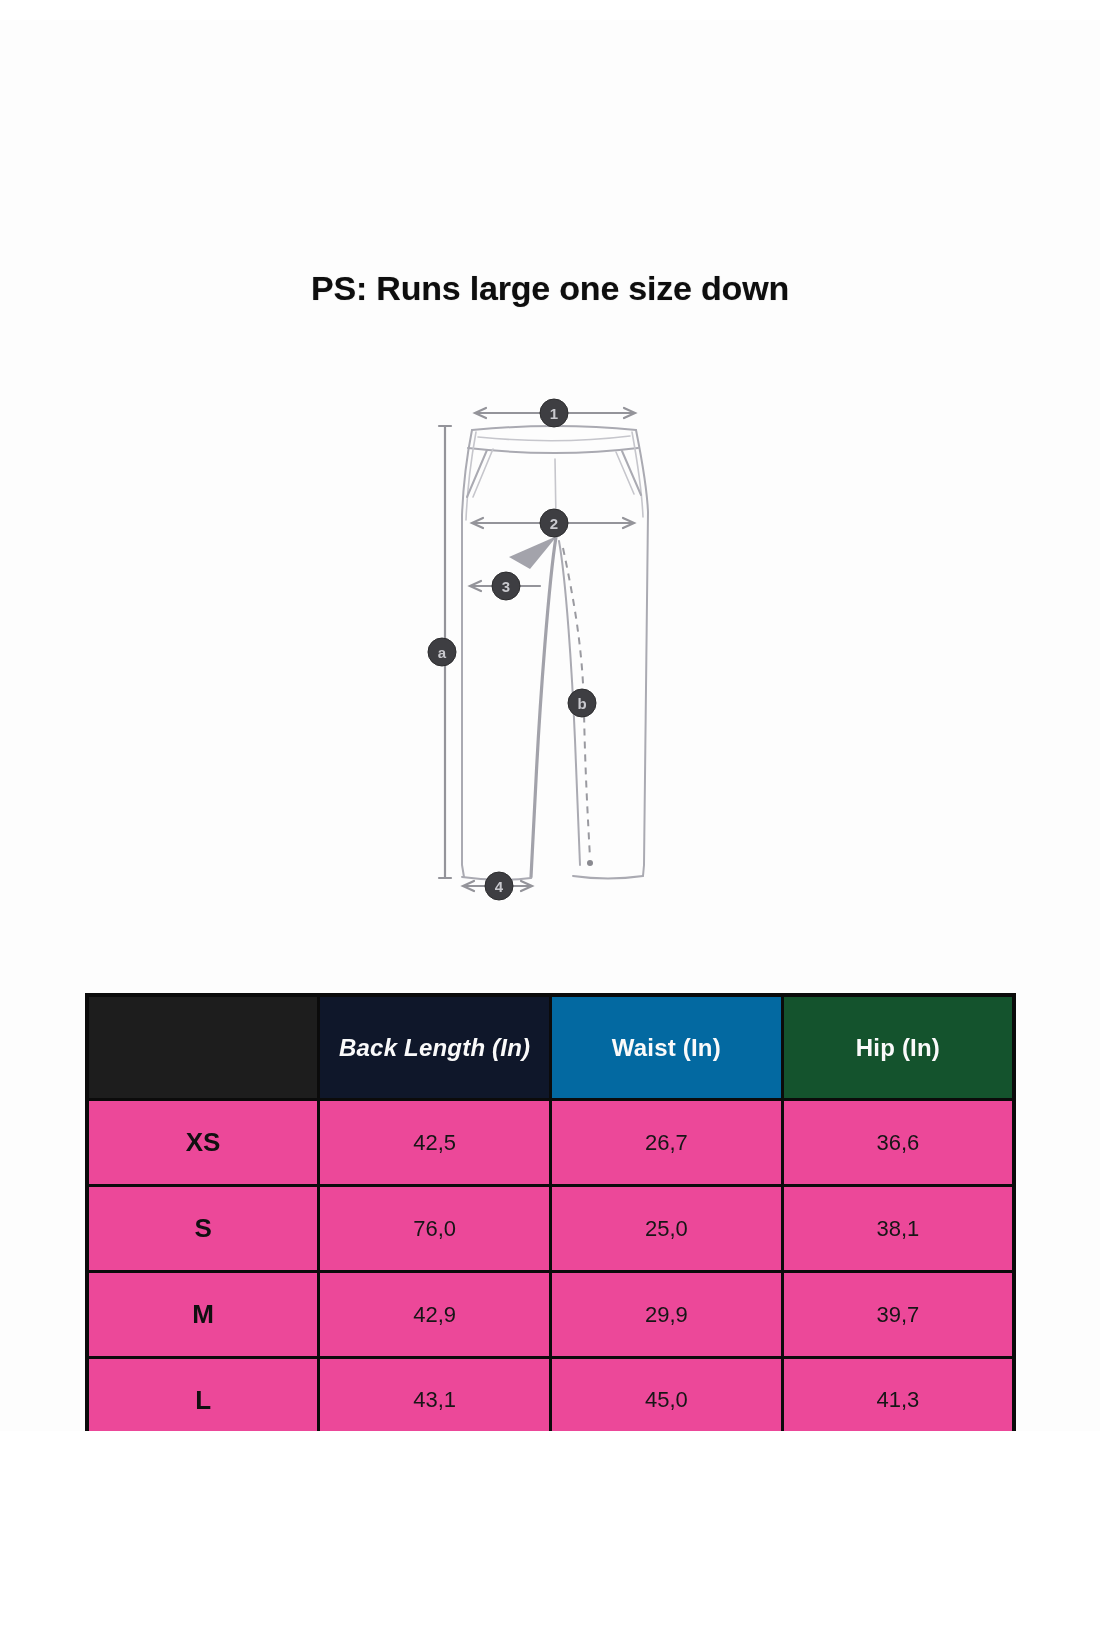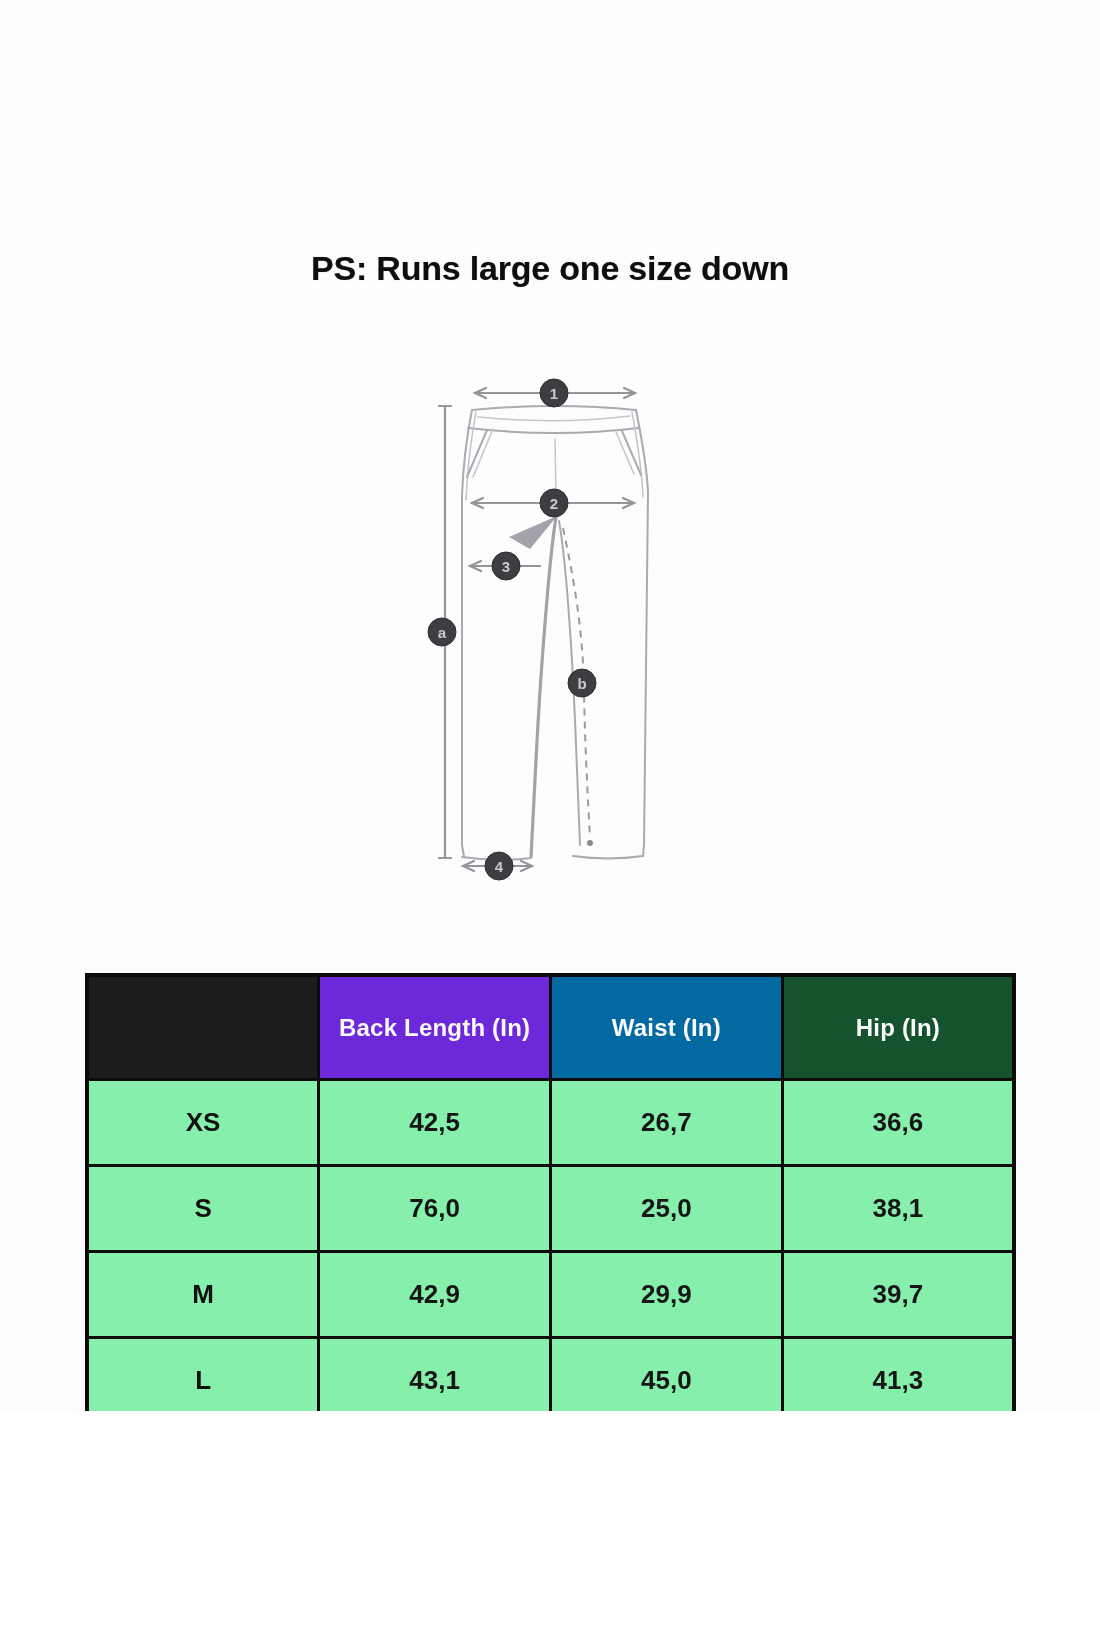--- a/index.html
+++ b/index.html
@@ -3,20 +3,21 @@
 <meta charset="utf-8">
 <style>
   html, body { margin: 0; padding: 0; }
   .page {
     position: relative;
     width: 1100px;
     height: 1411px;
     background: #fdfdfd;
     font-family: "Liberation Sans", sans-serif;
     overflow: hidden;
+    margin-top: 20px;
   }
   .note {
     position: absolute;
     top: 249px;
     left: 0;
     width: 1100px;
     text-align: center;
     font-size: 34px;
     font-weight: 700;
     color: #0e0e0e;
@@ -63,26 +64,26 @@
     padding: 0;
   }
   table.size-chart thead th {
     height: 101px;
     color: #fafafa;
     font-size: 24px;
     font-weight: 700;
     letter-spacing: 0.2px;
   }
   th.hcell-0 { background: #1d1d1d; }
-  th.hcell-1 { background: #6d28d9; }
+  th.hcell-1 { background: #0f172a; font-style: italic; }
   th.hcell-2 { background: #0369a1; }
   th.hcell-3 { background: #14532d; }
-  table.size-chart tbody tr { height: 86px; background: #86efac; }
+  table.size-chart tbody tr { height: 86px; background: #ec4899; }
   td.size-label { font-weight: 700; font-size: 26px; color: #101010; }
-  td.value-cell { font-weight: 700; font-size: 26px; color: #161616; }
+  td.value-cell { font-weight: 400; font-size: 22px; color: #161616; }
 </style>
 </head>
 <body>
 
 <div class="page">
 
   <div class="note">PS: Runs large one size down</div>
 
   <svg class="diagram-svg" viewBox="420 372 258 516" xmlns="http://www.w3.org/2000/svg">
 

